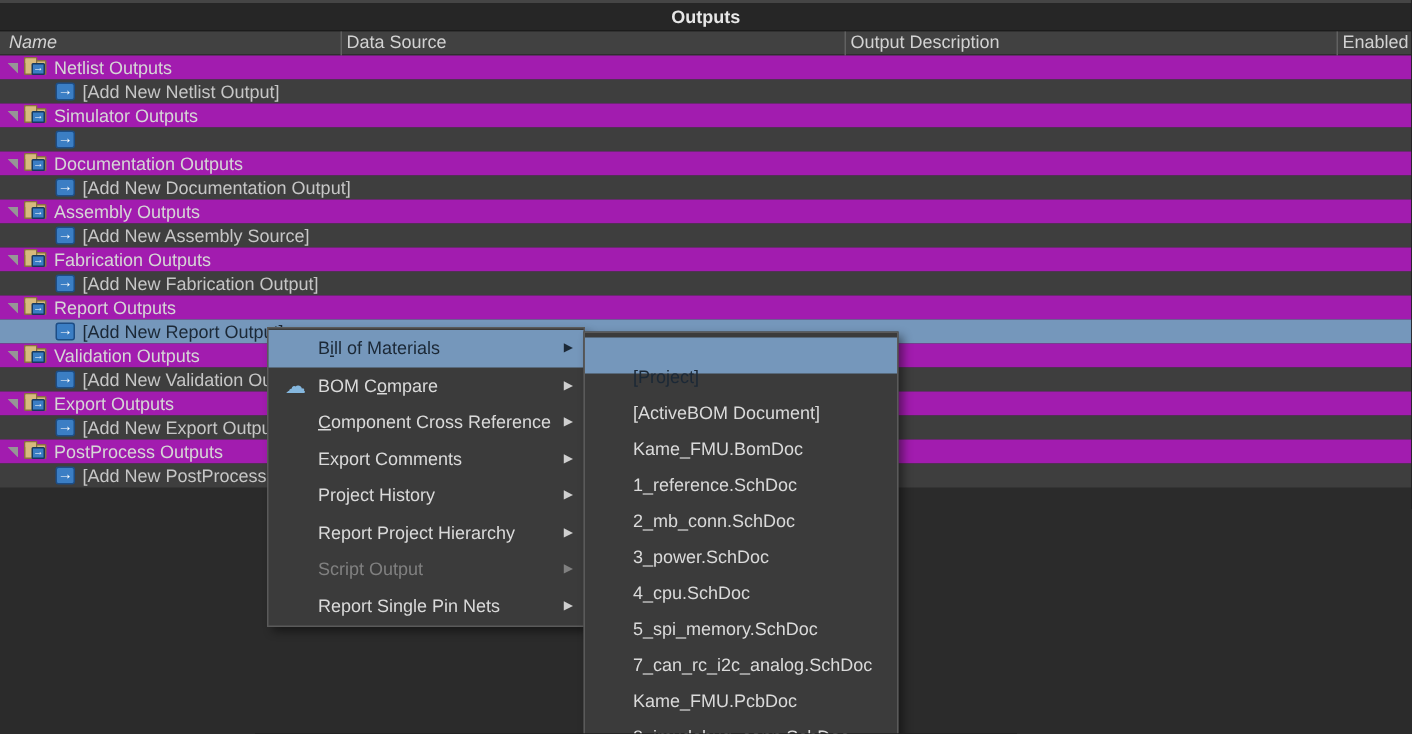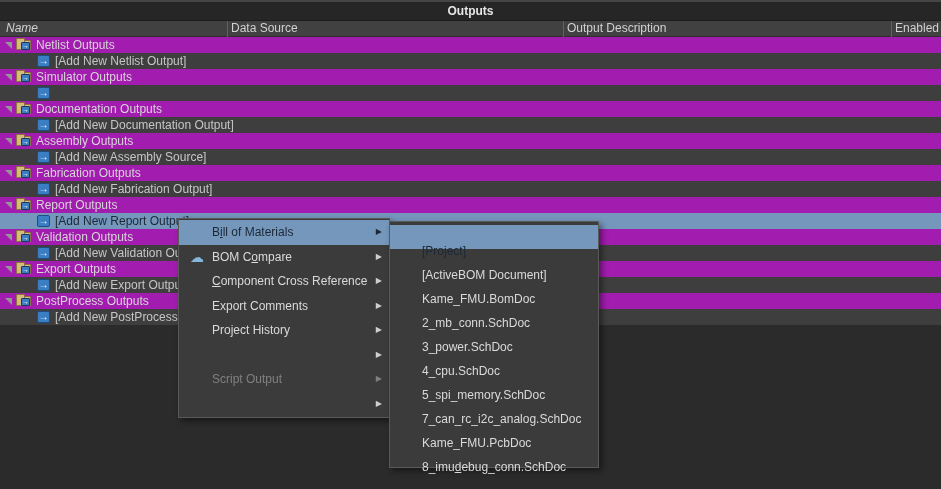--- a/index.html
+++ b/index.html
@@ -218,44 +218,49 @@
       <span class="lbl"><span>Export Comments</span><u></u><span></span></span>
       <span class="arr">▶</span>
     </div>
     <div class="mi">
       <span class="gut"></span>
       <span class="lbl"><span>Project History</span><u></u><span></span></span>
       <span class="arr">▶</span>
     </div>
     <div class="mi">
       <span class="gut"></span>
+      <span class="lbl"><span>Report Project Hierarchy</span><u></u><span></span></span>
       <span class="arr">▶</span>
     </div>
     <div class="mi disabled">
       <span class="gut"></span>
       <span class="lbl"><span>Script Output</span><u></u><span></span></span>
       <span class="arr">▶</span>
     </div>
     <div class="mi">
       <span class="gut"></span>
+      <span class="lbl"><span>Report Single Pin Nets</span><u></u><span></span></span>
       <span class="arr">▶</span>
     </div>
   </div>
 
   <div class="menu" id="submenu">
     <div class="mi sel">
       <span class="lbl"><span>[Project]</span><u></u><span></span></span>
     </div>
     <div class="mi">
       <span class="lbl"><span>[ActiveBOM Document]</span><u></u><span></span></span>
     </div>
     <div class="mi">
       <span class="lbl"><span>Kame_FMU.BomDoc</span><u></u><span></span></span>
     </div>
     <div class="mi">
+      <span class="lbl"><span>1_reference.SchDoc</span><u></u><span></span></span>
+    </div>
+    <div class="mi">
       <span class="lbl"><span>2_mb_conn.SchDoc</span><u></u><span></span></span>
     </div>
     <div class="mi">
       <span class="lbl"><span>3_power.SchDoc</span><u></u><span></span></span>
     </div>
     <div class="mi">
       <span class="lbl"><span>4_cpu.SchDoc</span><u></u><span></span></span>
     </div>
     <div class="mi">
       <span class="lbl"><span>5_spi_memory.SchDoc</span><u></u><span></span></span>

